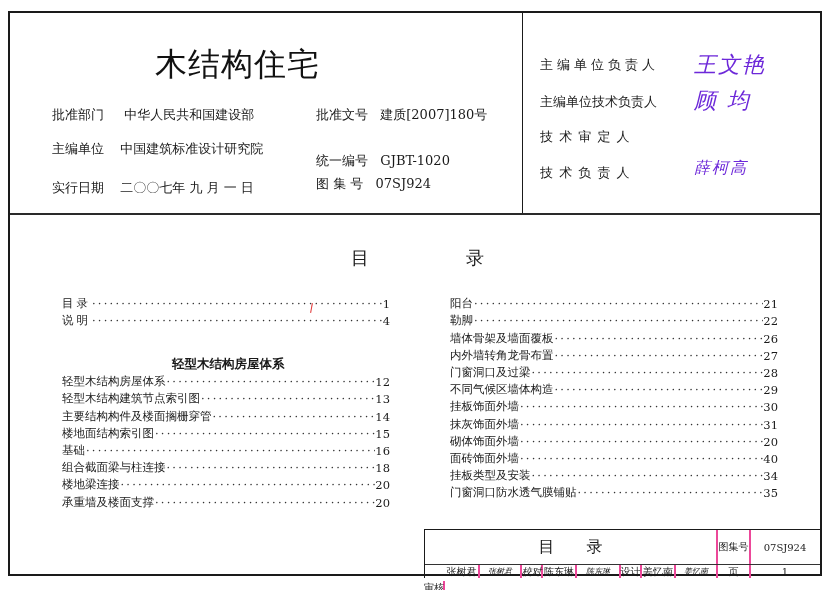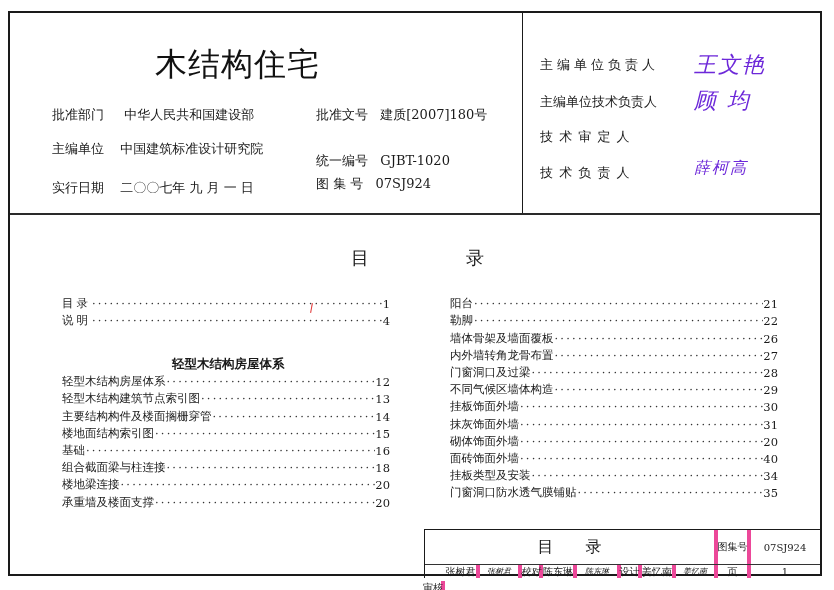--- a/index.html
+++ b/index.html
@@ -26,21 +26,21 @@
   .toc-col { position: absolute; font-size: 11.5px; }
   .toc-item { display: flex; align-items: flex-end; height: 17.2px; white-space: nowrap; }
   .toc-item .t { flex: 0 0 auto; }
   .toc-item .d { flex: 1 1 auto; overflow: hidden; letter-spacing: 2.2px; color: #333; padding: 0 1px; }
   .toc-item .p { flex: 0 0 auto; }
   .section-title { position: absolute; left: 162px; top: 343px; font-family: "DejaVu Sans", sans-serif;
                    font-size: 12.5px; font-weight: bold; }
   .red-mark { position: absolute; left: 301px; top: 290px; width: 1px; height: 10px; background: #e03030; transform: rotate(10deg); }
   .tblock { position: absolute; left: 414px; top: 516px; width: 396px; height: 49px;
             border-left: 1.5px solid #1a1a1a; border-top: 1.5px solid #1a1a1a; box-sizing: border-box; }
-  .tb-cell { position: absolute; box-sizing: border-box; border-right: 4px solid #ec4899; display: flex;
+  .tb-cell { position: absolute; box-sizing: border-box; border-right: 2px solid #ec4899; display: flex;
              align-items: center; justify-content: center; font-size: 10px; white-space: nowrap; }
   .tb-row1 { position: absolute; left: 0; top: 0; height: 35px; width: 100%; border-bottom: 1px solid #333; box-sizing: border-box; }
   .tb-row2 { position: absolute; left: 0; top: 35px; height: 13px; width: 100%; }
   .tb-title { font-family: "DejaVu Sans", sans-serif; font-size: 16px; }
   .tb-sig { font-style: italic; font-size: 8px; color: #222; }
 </style>
 </head>
 <body>
 
 <div class="frame">

